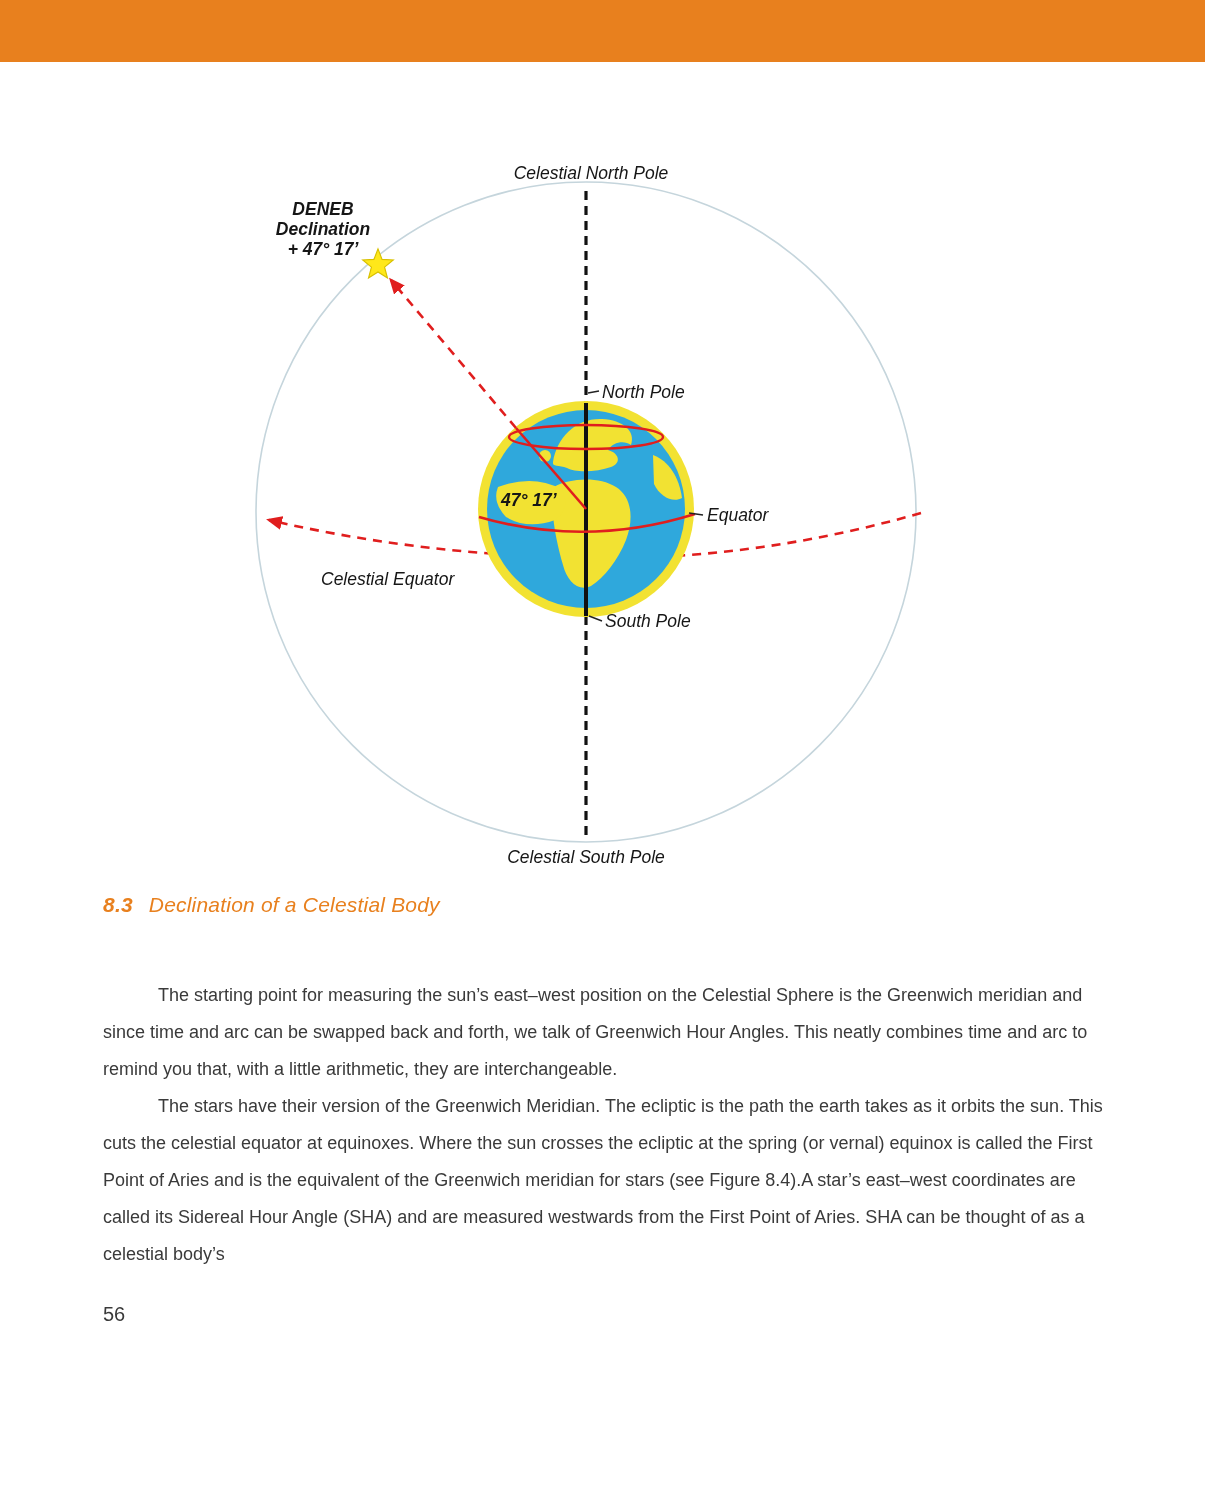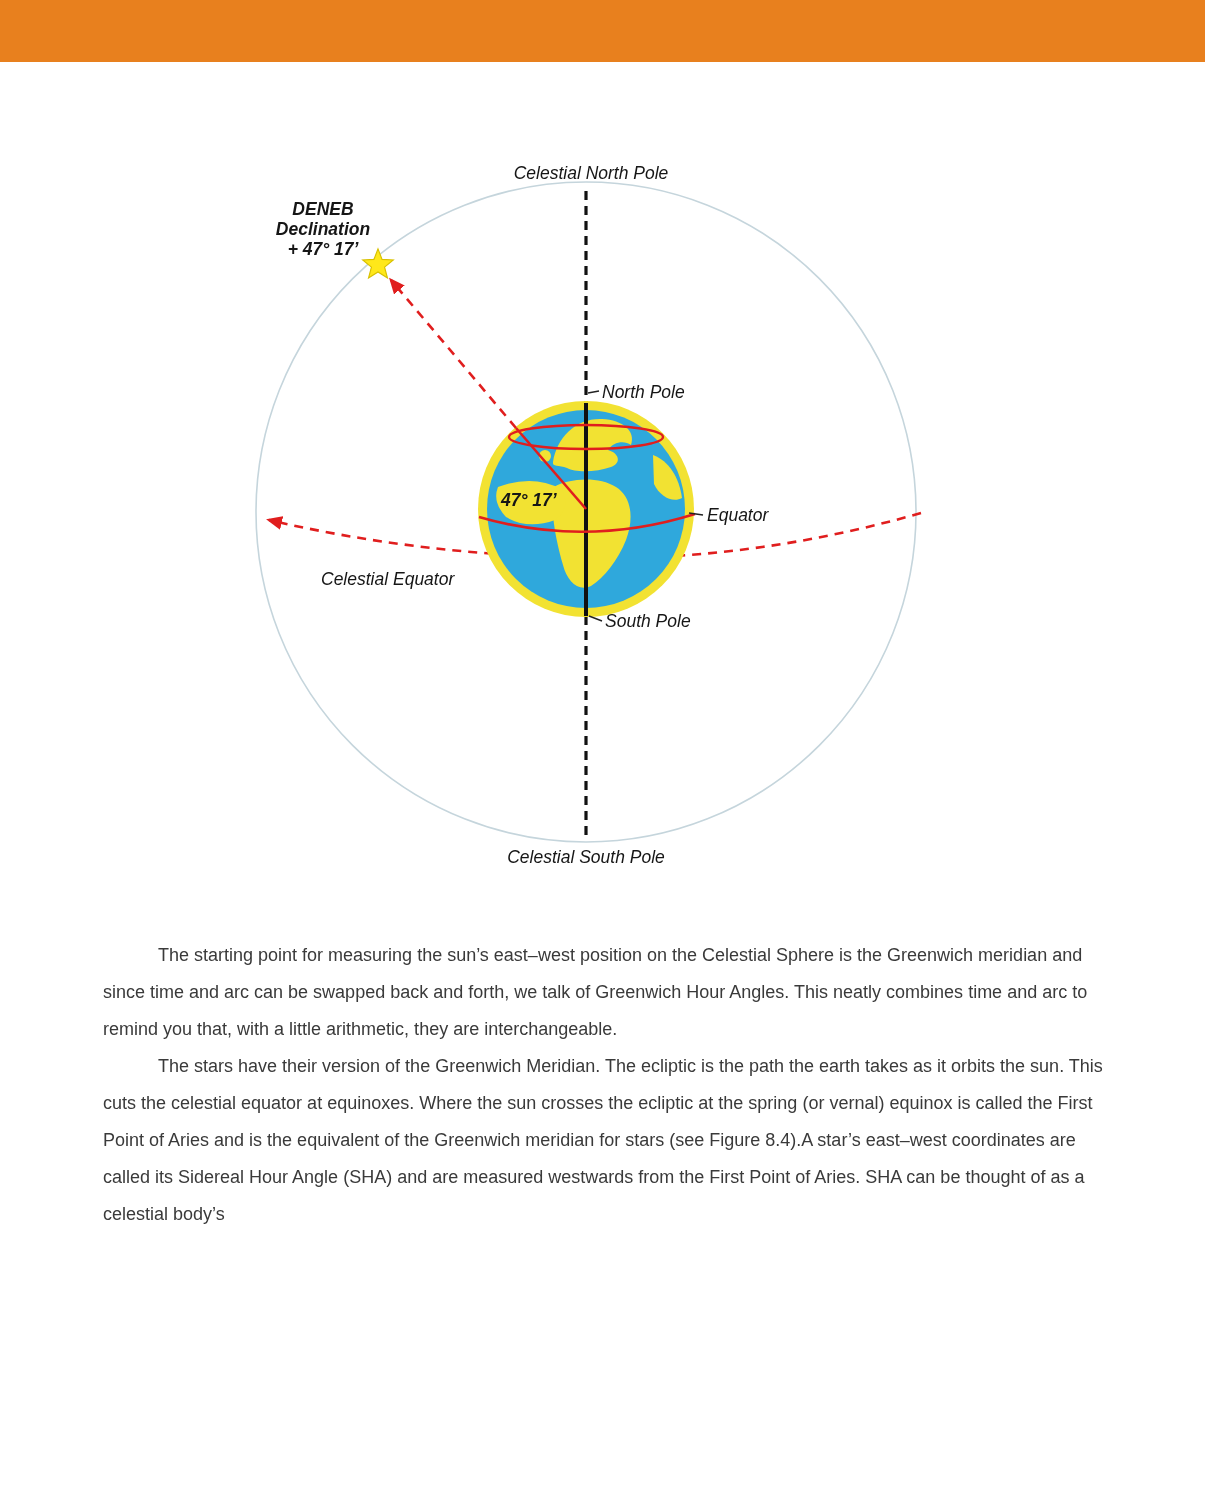--- a/index.html
+++ b/index.html
@@ -109,21 +109,25 @@
 
       <text class="lbl" x="484" y="364">Equator</text>
 
       <text class="lbl" x="98" y="428">Celestial Equator</text>
 
       <text class="lbl" x="382" y="470">South Pole</text>
 
       <text class="lbl" x="363" y="706" text-anchor="middle">Celestial South Pole</text>
     </svg>
 
+    <figcaption class="caption">
+      <span class="capnum">8.3</span><span class="captext">Declination of a Celestial Body</span>
+    </figcaption>
   </figure>
 
   <main class="bodytext">
     <p>The starting point for measuring the sun’s east–west position on the Celestial Sphere is the Greenwich meridian and since time and arc can be swapped back and forth, we talk of Greenwich Hour Angles. This neatly combines time and arc to remind you that, with a little arithmetic, they are interchangeable.</p>
     <p>The stars have their version of the Greenwich Meridian. The ecliptic is the path the earth takes as it orbits the sun. This cuts the celestial equator at equinoxes. Where the sun crosses the ecliptic at the spring (or vernal) equinox is called the First Point of Aries and is the equivalent of the Greenwich meridian for stars (see Figure 8.4).A star’s east–west coordinates are called its Sidereal Hour Angle (SHA) and are measured westwards from the First Point of Aries. SHA can be thought of as a celestial body’s</p>
   </main>
 
+  <div class="pagenum">56</div>
 
 </div>
 
 </body></html>

